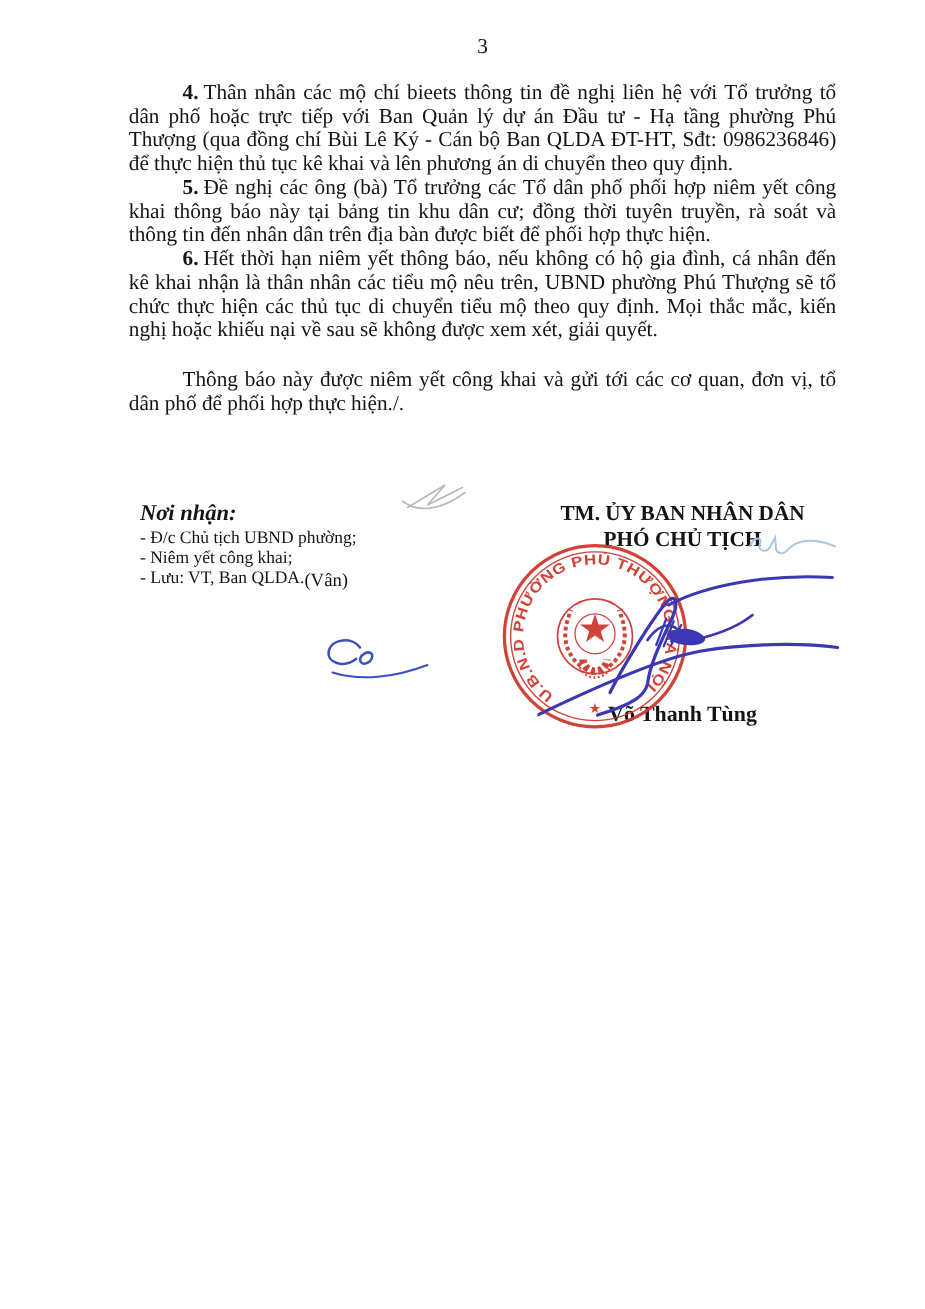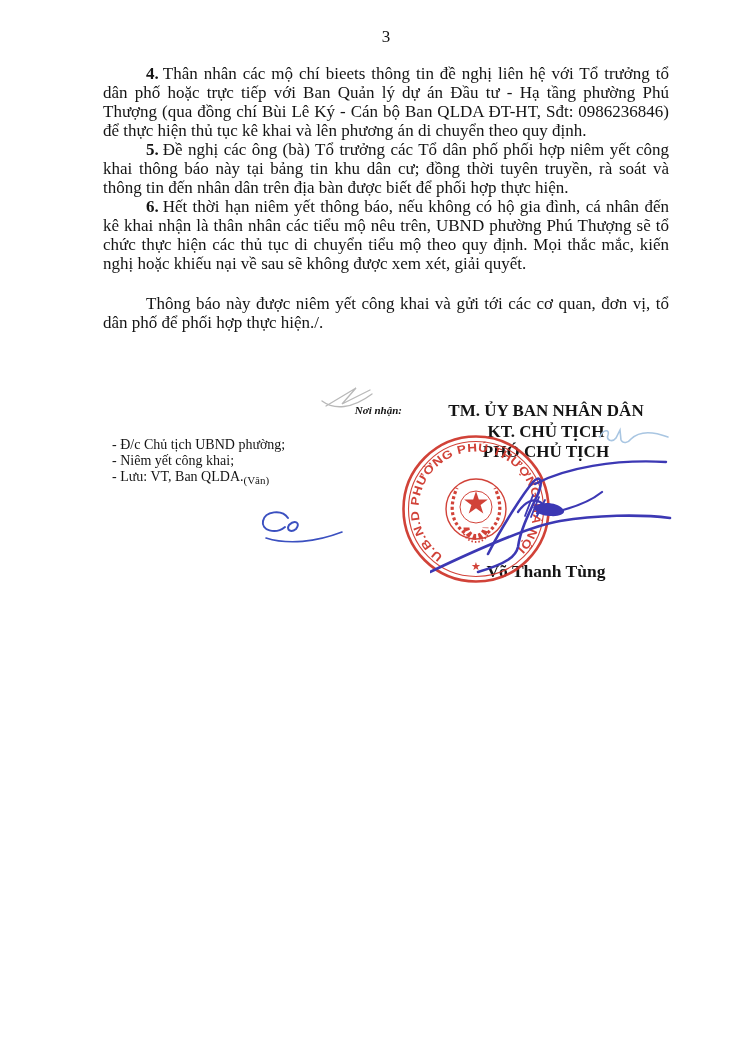--- a/index.html
+++ b/index.html
@@ -21,24 +21,24 @@
     font-size:17px; line-height:19px; text-align:justify;
   }
   .para{margin:0; text-indent:43px;}
   .para.closing{margin-top:21px;}
   .pmarker{font-weight:bold; padding-right:4px;}
   .recipients{
     position:absolute; left:112px; top:402px; width:290px;
     font-size:14px; line-height:15.8px;
   }
   .recipients-title{
-    font-weight:bold; font-style:italic; font-size:11px;
-    line-height:17px; margin-bottom:18px;text-align:right;
+    font-weight:bold; font-style:italic; font-size:18px;
+    line-height:17px; margin-bottom:4px;
   }
-  .note-small{font-size:11px; vertical-align:-3px;}
+  .note-small{font-size:15px; vertical-align:-3px;}
   .sign-titles{
     position:absolute; left:396px; top:401px; width:300px;
     text-align:center; font-weight:bold; font-size:17px; line-height:20.5px;
     z-index:1;
   }
   .signer-name{
     position:absolute; left:396px; top:561px; width:300px;
     text-align:center; font-weight:bold; font-size:17.5px; z-index:1;
   }
   .stamp-svg{position:absolute; left:400px; top:433px; z-index:2; opacity:.95;}
@@ -81,21 +81,20 @@
   </div>
 
   <svg class="sig-svg" style="left:252px; top:506px;" width="100" height="42" viewBox="0 0 100 42">
     <path class="ce-stroke" stroke-width="2" d="M 36 12 C 30 3 13 5 11 15 C 9 24 23 29 33 21"></path>
     <path class="ce-stroke" stroke-width="2" d="M 37 19 C 43 13 49 17 44 23 C 39 27 34 24 37 19"></path>
     <path class="ce-stroke" stroke-width="1.6" d="M 14 32 C 36 39 64 36 90 26"></path>
   </svg>
 
   <div class="sign-titles">
     <div>TM. ỦY BAN NHÂN DÂN</div>
-    <div>KT. CHỦ TỊCH</div>
     <div>PHÓ CHỦ TỊCH</div>
   </div>
 
   <svg class="sig-svg" style="left:594px; top:423px;" width="80" height="26" viewBox="0 0 80 26">
     <path class="pale-stroke" stroke-width="1.6" d="M 6 14 C 9 6 16 6 14 12 C 12 17 18 20 22 15 L 26 7 L 27 17 C 29 21 34 20 37 16 C 45 8 58 8 74 14"></path>
   </svg>
 
   <svg class="stamp-svg" width="152" height="152" viewBox="0 0 152 152">
     <defs>
       <path id="ringpath" d="M 43 123.1 A 57.5 57.5 0 1 1 109 123.1"></path>

